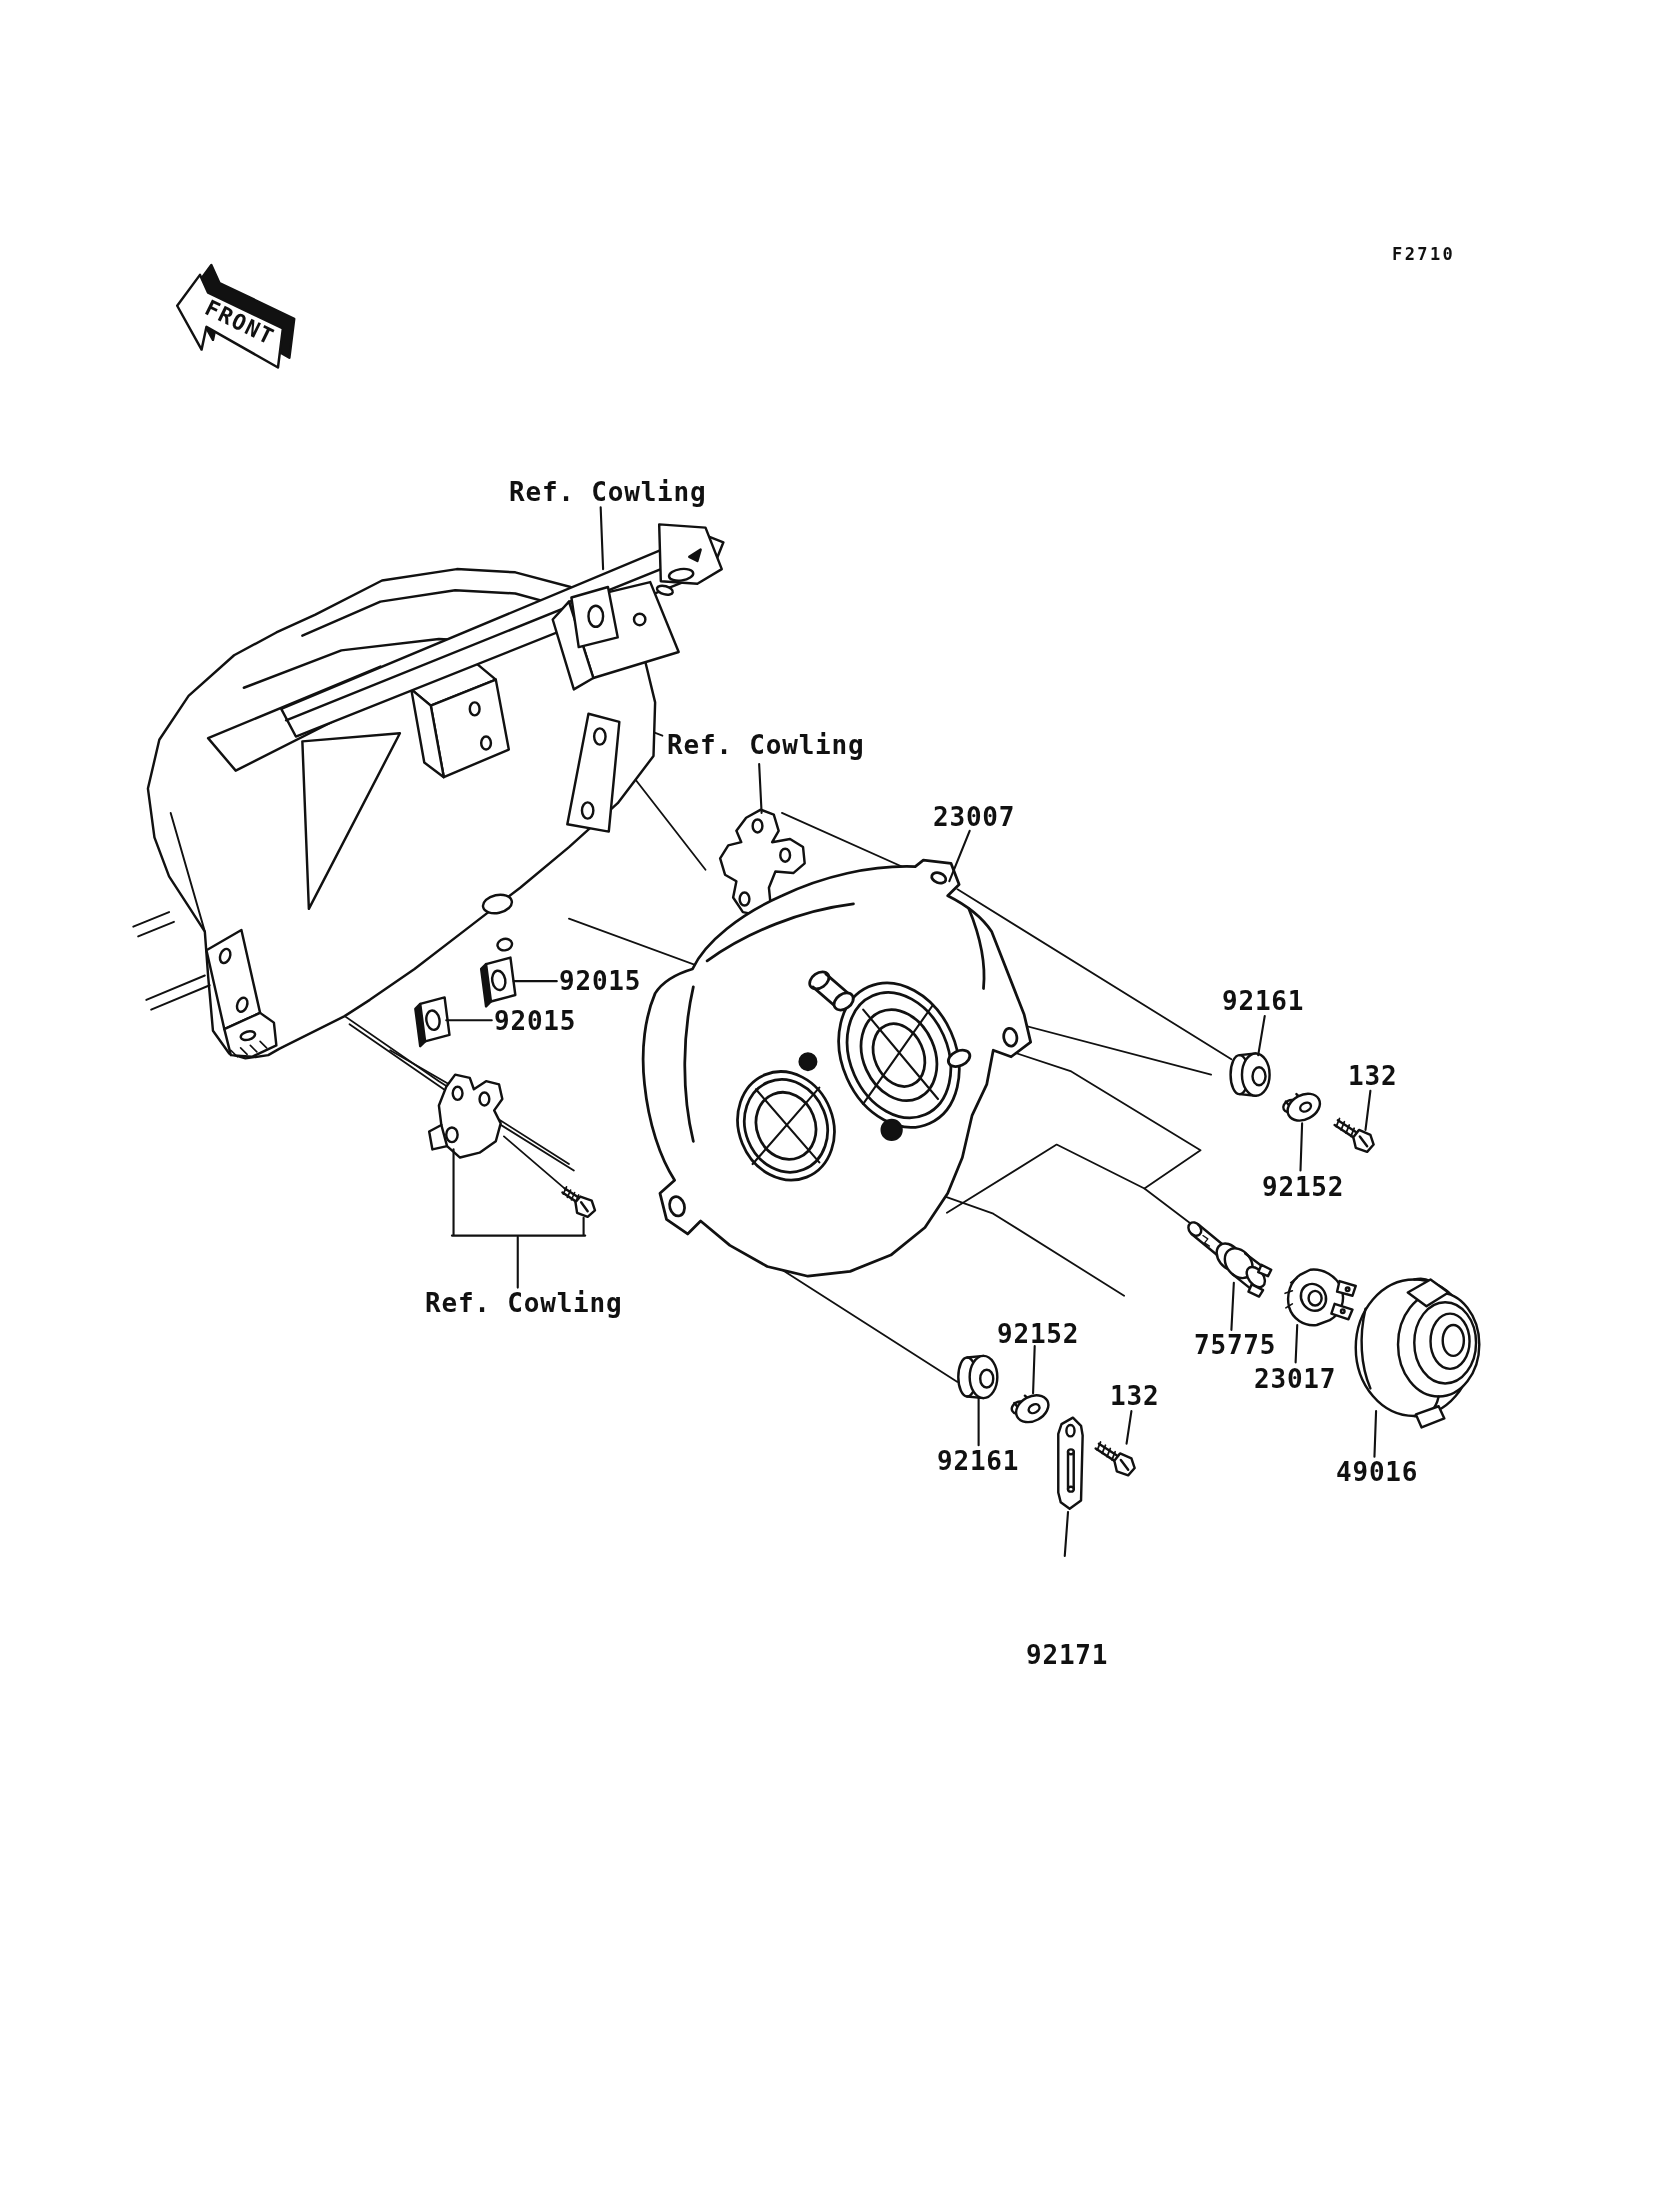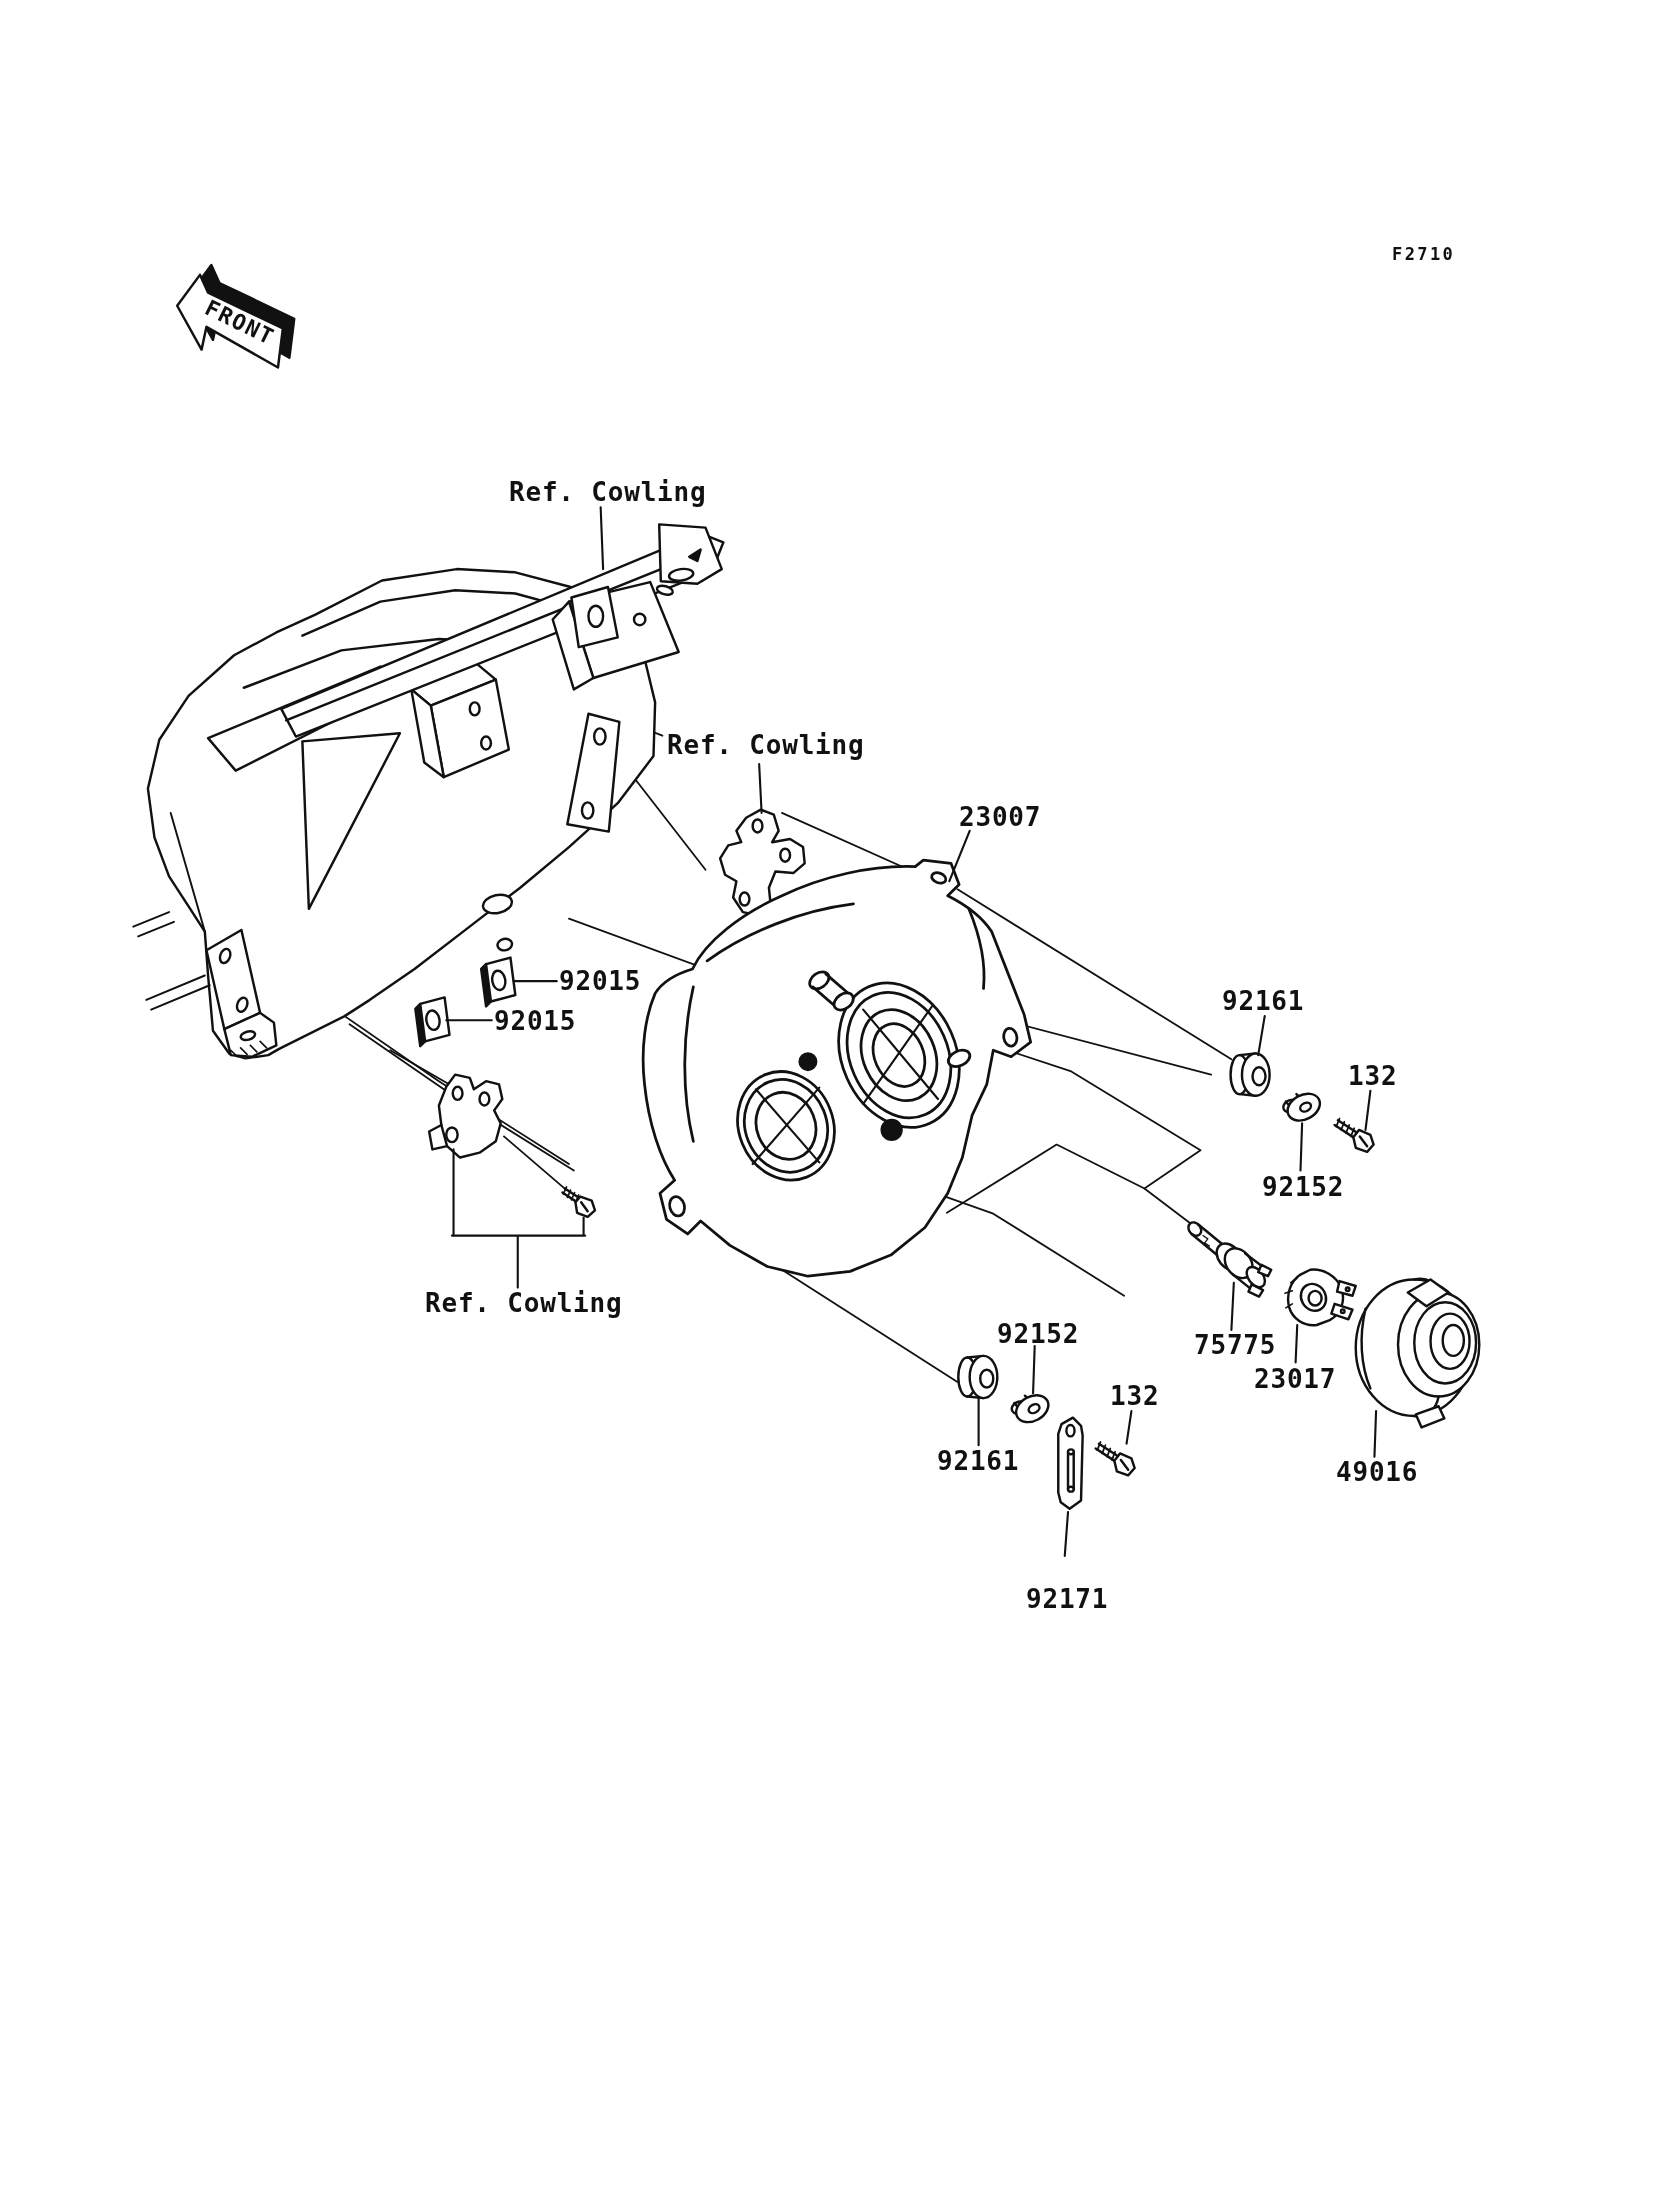--- a/index.html
+++ b/index.html
@@ -277,28 +277,28 @@
     </g>
   </g>
 </svg>
 
 <div class="lbl code" style="left:1392px;top:246px;">F2710</div>
 
 <div class="lbl" style="left:509px;top:479px;">Ref. Cowling</div>
 <div class="lbl" style="left:667px;top:732px;">Ref. Cowling</div>
 <div class="lbl" style="left:425px;top:1290px;">Ref. Cowling</div>
 
-<div class="lbl" style="left:933px;top:804px;margin-left:26px;">23007</div>
+<div class="lbl" style="left:933px;top:804px;">23007</div>
 <div class="lbl" style="left:559px;top:968px;">92015</div>
 <div class="lbl" style="left:494px;top:1008px;">92015</div>
 <div class="lbl" style="left:1222px;top:988px;">92161</div>
 <div class="lbl" style="left:1348px;top:1063px;">132</div>
 <div class="lbl" style="left:1262px;top:1174px;">92152</div>
 <div class="lbl" style="left:997px;top:1321px;">92152</div>
 <div class="lbl" style="left:1110px;top:1383px;">132</div>
 <div class="lbl" style="left:937px;top:1448px;">92161</div>
-<div class="lbl" style="left:1026px;top:1586px;">92171</div>
+<div class="lbl" style="left:1026px;top:1642px;">92171</div>
 <div class="lbl" style="left:1194px;top:1332px;">75775</div>
 <div class="lbl" style="left:1254px;top:1366px;">23017</div>
 <div class="lbl" style="left:1336px;top:1459px;">49016</div>
 
 </div>
 
 
 </body></html>

